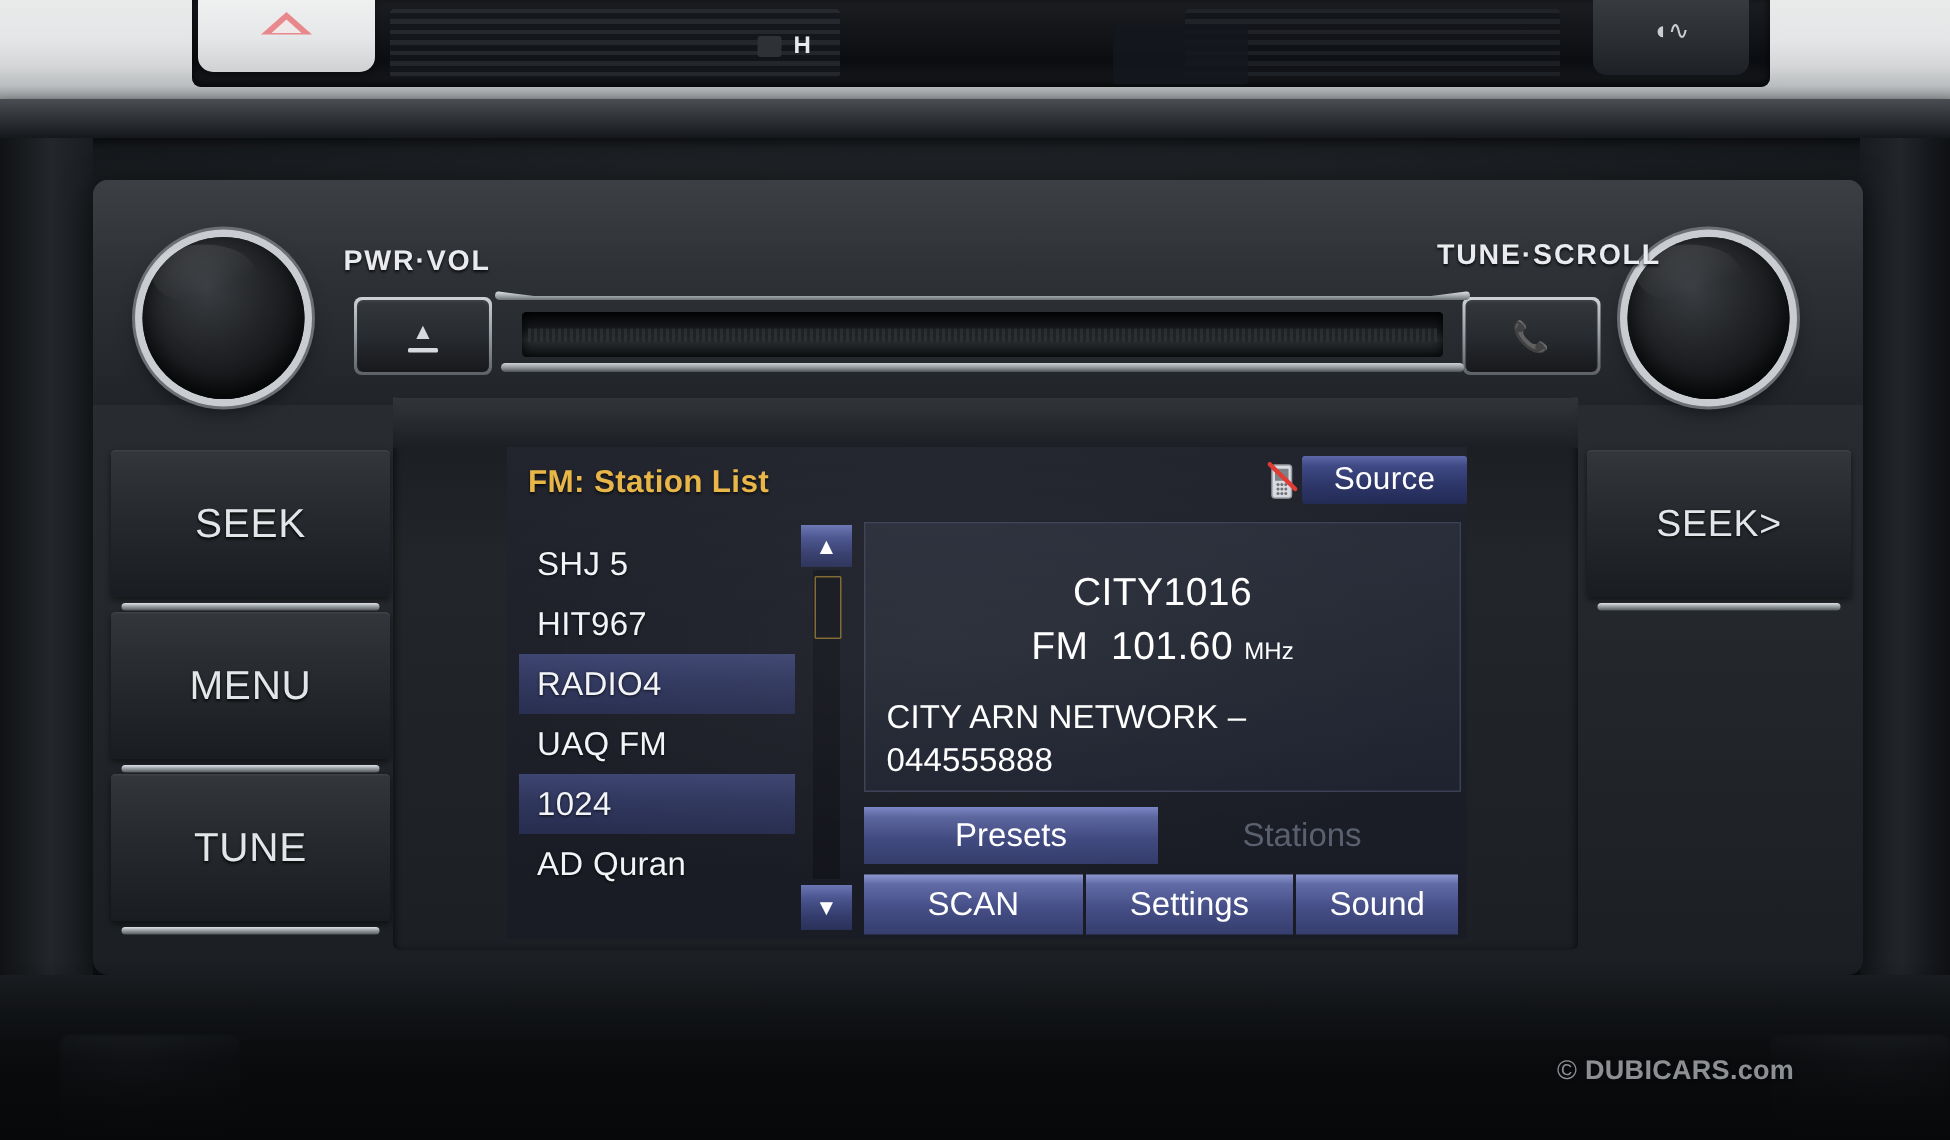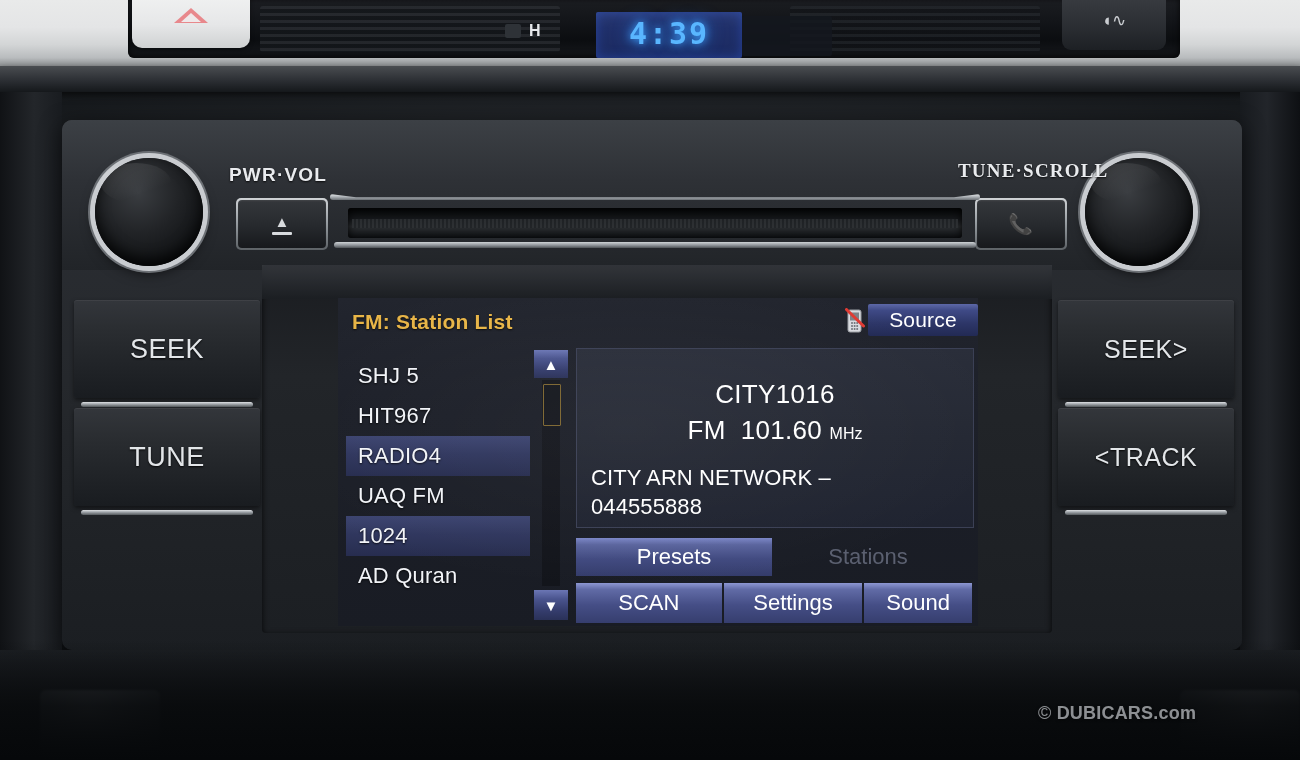--- a/index.html
+++ b/index.html
@@ -139,21 +139,21 @@
   .knob.right{left:1085px;top:158px;}
   .knob::after{
     content:"";position:absolute;left:6px;top:5px;width:70px;height:40px;border-radius:50%;
     background:linear-gradient(160deg,rgba(255,255,255,.13),rgba(255,255,255,0) 70%);
   }
   .knob-label{
     position:absolute;color:#e9ebee;font-size:19px;font-weight:bold;letter-spacing:1.2px;
     text-shadow:0 1px 2px rgba(0,0,0,.8);
   }
   .knob-label.pwr{left:229px;top:164px;}
-  .knob-label.tune{left:958px;top:160px;font-family:Liberation Serif, serif;}
+  .knob-label.tune{left:958px;top:160px;}
 
   
   .chrome-slot{
     position:absolute;top:198px;height:48px;
     background:linear-gradient(180deg,#cfd2d5 0%,#9aa0a5 45%,#5d6266 100%);
     border-radius:5px;padding:2px;
   }
   .chrome-slot.l{left:236px;width:88px;}
   .chrome-slot.r{left:975px;width:88px;}
   .chrome-inner{
@@ -384,23 +384,20 @@
   <div class="vent-grille"></div>
   <div class="vent-grille2"></div>
 
   <div class="hazard-btn">
     <div class="hazard-tri"></div>
   </div>
 
   <div class="h-square"></div>
   <div class="h-label">H</div>
 
-  <div class="clock-panel">
-    <div class="clock-digits">4:39</div>
-  </div>
   <div class="clock-shadow"></div>
 
   <div class="vsc-btn">
     <div class="vsc-icon">◖∿</div>
   </div>
 
   <div class="dash-body"></div>
   <div class="dash-ridge"></div>
   <div class="side-left-pillar"></div>
   <div class="side-right-pillar"></div>
@@ -431,30 +428,30 @@
         <div class="cd-felt"></div>
       </div>
     <div class="cd-chrome-bot"></div>
   </div>
 
   <div class="btn-col left">
     <div class="hw-btn">
       <span>SEEK</span>
     </div>
     <div class="hw-btn">
+      <span>MENU</span>
+    </div>
+    <div class="hw-btn">
       <span>TUNE</span>
     </div>
   </div>
 
   <div class="btn-col right">
     <div class="hw-btn right-btn">
       <span>SEEK&gt;</span>
-    </div>
-    <div class="hw-btn right-btn">
-      <span>&lt;TRACK</span>
     </div>
   </div>
 
   <div class="screen-bezel">
     <div class="bezel-top-shade"></div>
   </div>
 
   <div class="screen">
 
     <div class="scr-title">FM: Station List</div>

